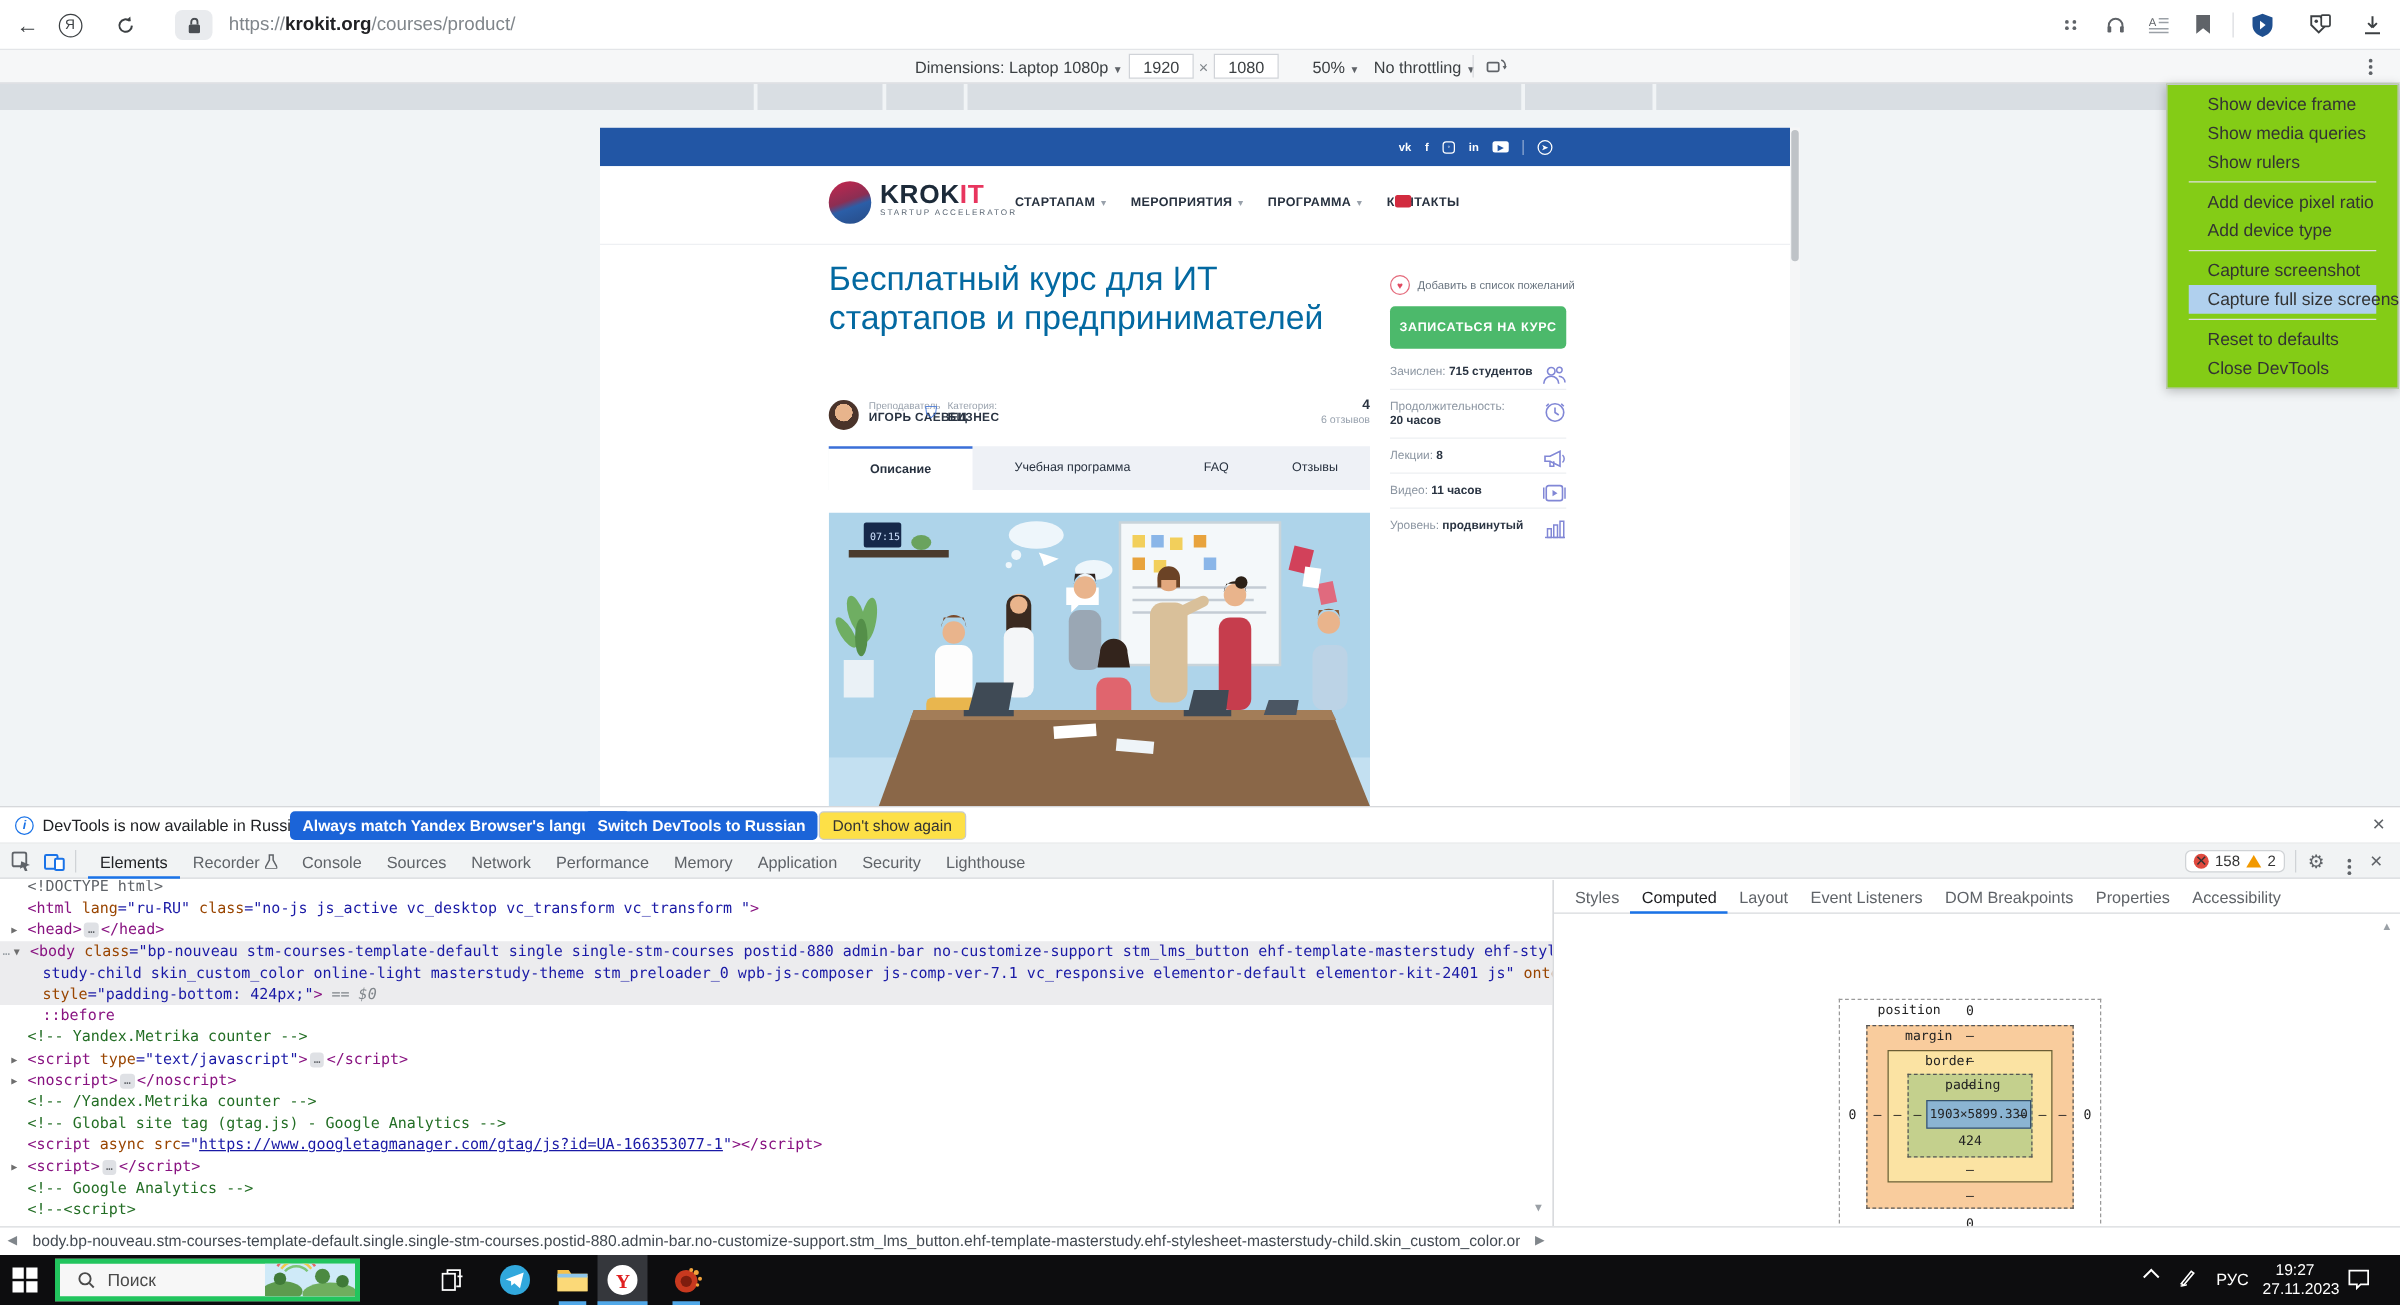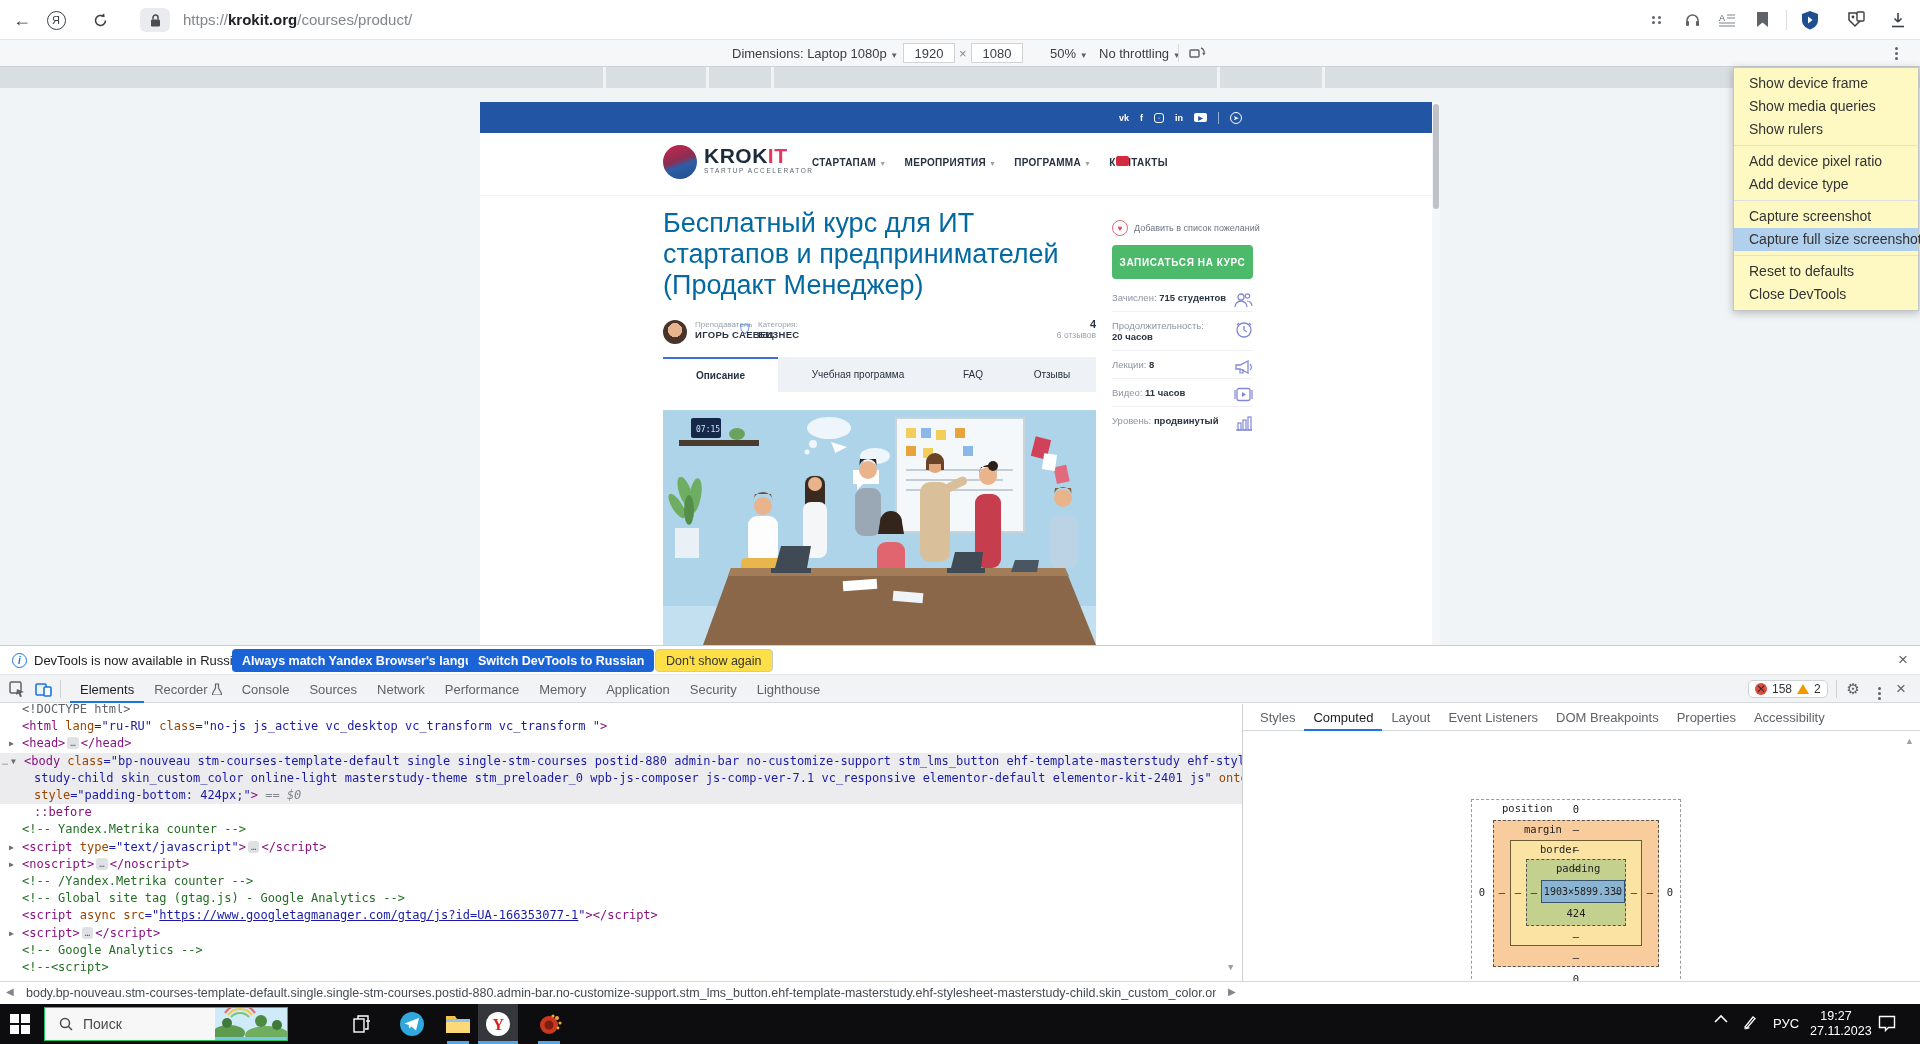--- a/index.html
+++ b/index.html
@@ -65,21 +65,21 @@
 #rating-num { font-size:11px; font-weight:bold; color:#2a3442; }
 #rating-reviews { font-size:8.5px; color:#98a2ae; }
 
 #site-tabs { position:absolute; left:183px; top:255px; width:433px; height:35px; display:flex; background:#eef1f6; }
 .stab { display:flex; align-items:center; justify-content:center; font-size:10px; color:#27313f; cursor:pointer; }
 .stab.active { background:#fff; border-top:2px solid #3a6fd8; font-weight:bold; }
 
 #illustration { position:absolute; left:183px; top:308px; width:433px; height:235px; }
 
 
-#ctx-menu { position:absolute; left:1733px; top:67px; width:186px; background:#fef9c3; border:1px solid #c3c7cb; box-shadow:0 2px 8px rgba(0,0,0,.25); padding:4px 0; z-index:50; }
+#ctx-menu { position:absolute; left:1733px; top:67px; width:186px; background:#84cc16; border:1px solid #c3c7cb; box-shadow:0 2px 8px rgba(0,0,0,.25); padding:4px 17px; z-index:50; }
 .menu-item { height:23px; line-height:23px; padding-left:15px; font-size:14px; color:#333; cursor:pointer; white-space:nowrap; }
 .menu-sep { height:1px; background:#e0e0e0; margin:4px 0; }
 
 
 #devtools { position:absolute; left:0; top:645px; width:1920px; height:359px; background:#fff; border-top:1px solid #c9ccd0; }
 #notif-bar { position:absolute; left:0; top:0; width:1920px; height:29px; background:#fff; border-bottom:1px solid #e4e6e8; }
 #notif-ico { position:absolute; left:12px; top:7px; width:15px; height:15px; border:1.5px solid #1a73e8; border-radius:50%; color:#1a73e8; font-size:10px; font-style:italic; font-weight:bold; display:flex; align-items:center; justify-content:center; }
 #notif-text { position:absolute; left:34px; top:7px; font-size:13px; color:#202124; }
 .notif-btn { position:absolute; top:3px; height:23px; border-radius:4px; background:#1b64d8; color:#fff; font-size:12.5px; font-weight:bold; display:flex; align-items:center; padding:0 10px; cursor:pointer; }
 .notif-btn.plain { background:#fde047; border:1px solid #c6c9cc; color:#333; font-weight:normal; }
@@ -136,21 +136,21 @@
 
 #crumbs { position:absolute; left:0; top:335px; width:1920px; height:24px; background:#fff; border-top:1px solid #d7dadd; }
 #crumb-left { position:absolute; left:6px; top:4px; font-size:10px; color:#80868b; cursor:pointer; }
 #crumb-text { position:absolute; left:26px; top:4px; width:1190px; font-size:12.5px; color:#434a52; white-space:nowrap; overflow:hidden; }
 #crumb-right { position:absolute; left:1228px; top:4px; font-size:10px; color:#80868b; cursor:pointer; }
 
 
 #taskbar { position:absolute; left:0; top:1004px; width:1920px; height:40px; background:#0d0d0f; }
 #start-btn { position:absolute; left:10px; top:10px; width:20px; height:20px; display:grid; grid-template-columns:9px 9px; gap:2px; cursor:pointer; }
 #start-btn i { background:#fff; width:9px; height:9px; display:block; }
-#search-box { position:absolute; left:44px; top:3px; width:244px; height:34px; background:#f7f7f7; border:1px solid #22c55e; display:flex; align-items:center; overflow:hidden; cursor:text; }
+#search-box { position:absolute; left:44px; top:3px; width:244px; height:34px; background:#f7f7f7; border:4px solid #22c55e; display:flex; align-items:center; overflow:hidden; cursor:text; }
 #search-text { font-size:14px; color:#4a4a4a; margin-left:10px; flex:1; }
 .tb-icon { position:absolute; top:4px; width:32px; height:32px; display:flex; align-items:center; justify-content:center; cursor:pointer; }
 .run-line { position:absolute; top:37px; height:3px; background:#51a8e8; }
 #ya-tile { position:absolute; left:478px; top:0; width:40px; height:40px; background:#35373c; }
 #tray { position:absolute; right:0; top:0; height:40px; color:#fff; }
 #tray-time { position:absolute; left:1810px; top:5px; width:52px; text-align:center; font-size:12.5px; line-height:15px; color:#fff; }
 .tray-ico { position:absolute; top:10px; color:#fff; cursor:pointer; }
 
 svg { display:block; }
 </style>
@@ -286,21 +286,20 @@
             <div class="nav-item"><span>МЕРОПРИЯТИЯ</span> <span class="caret">▼</span></div>
             <div class="nav-item"><span>ПРОГРАММА</span> <span class="caret">▼</span></div>
             <div class="nav-item"><span>КОНТАКТЫ</span></div>
           </div>
         <div id="nav-flag"></div>
       </div>
 
       <div id="course-title">
           <div>Бесплатный курс для ИТ</div>
           <div>стартапов и предпринимателей</div>
-          <div>(Продакт Менеджер)</div>
         </div>
 
       <div id="wishlist">
         <span id="wishlist-heart">♥</span>
         <span id="wishlist-text">Добавить в список пожеланий</span>
       </div>
       <div id="cta-btn">ЗАПИСАТЬСЯ НА КУРС</div>
       <div id="stats">
           <div class="stat-row">
             <div><span>Зачислен: </span><b>715 студентов</b></div>

